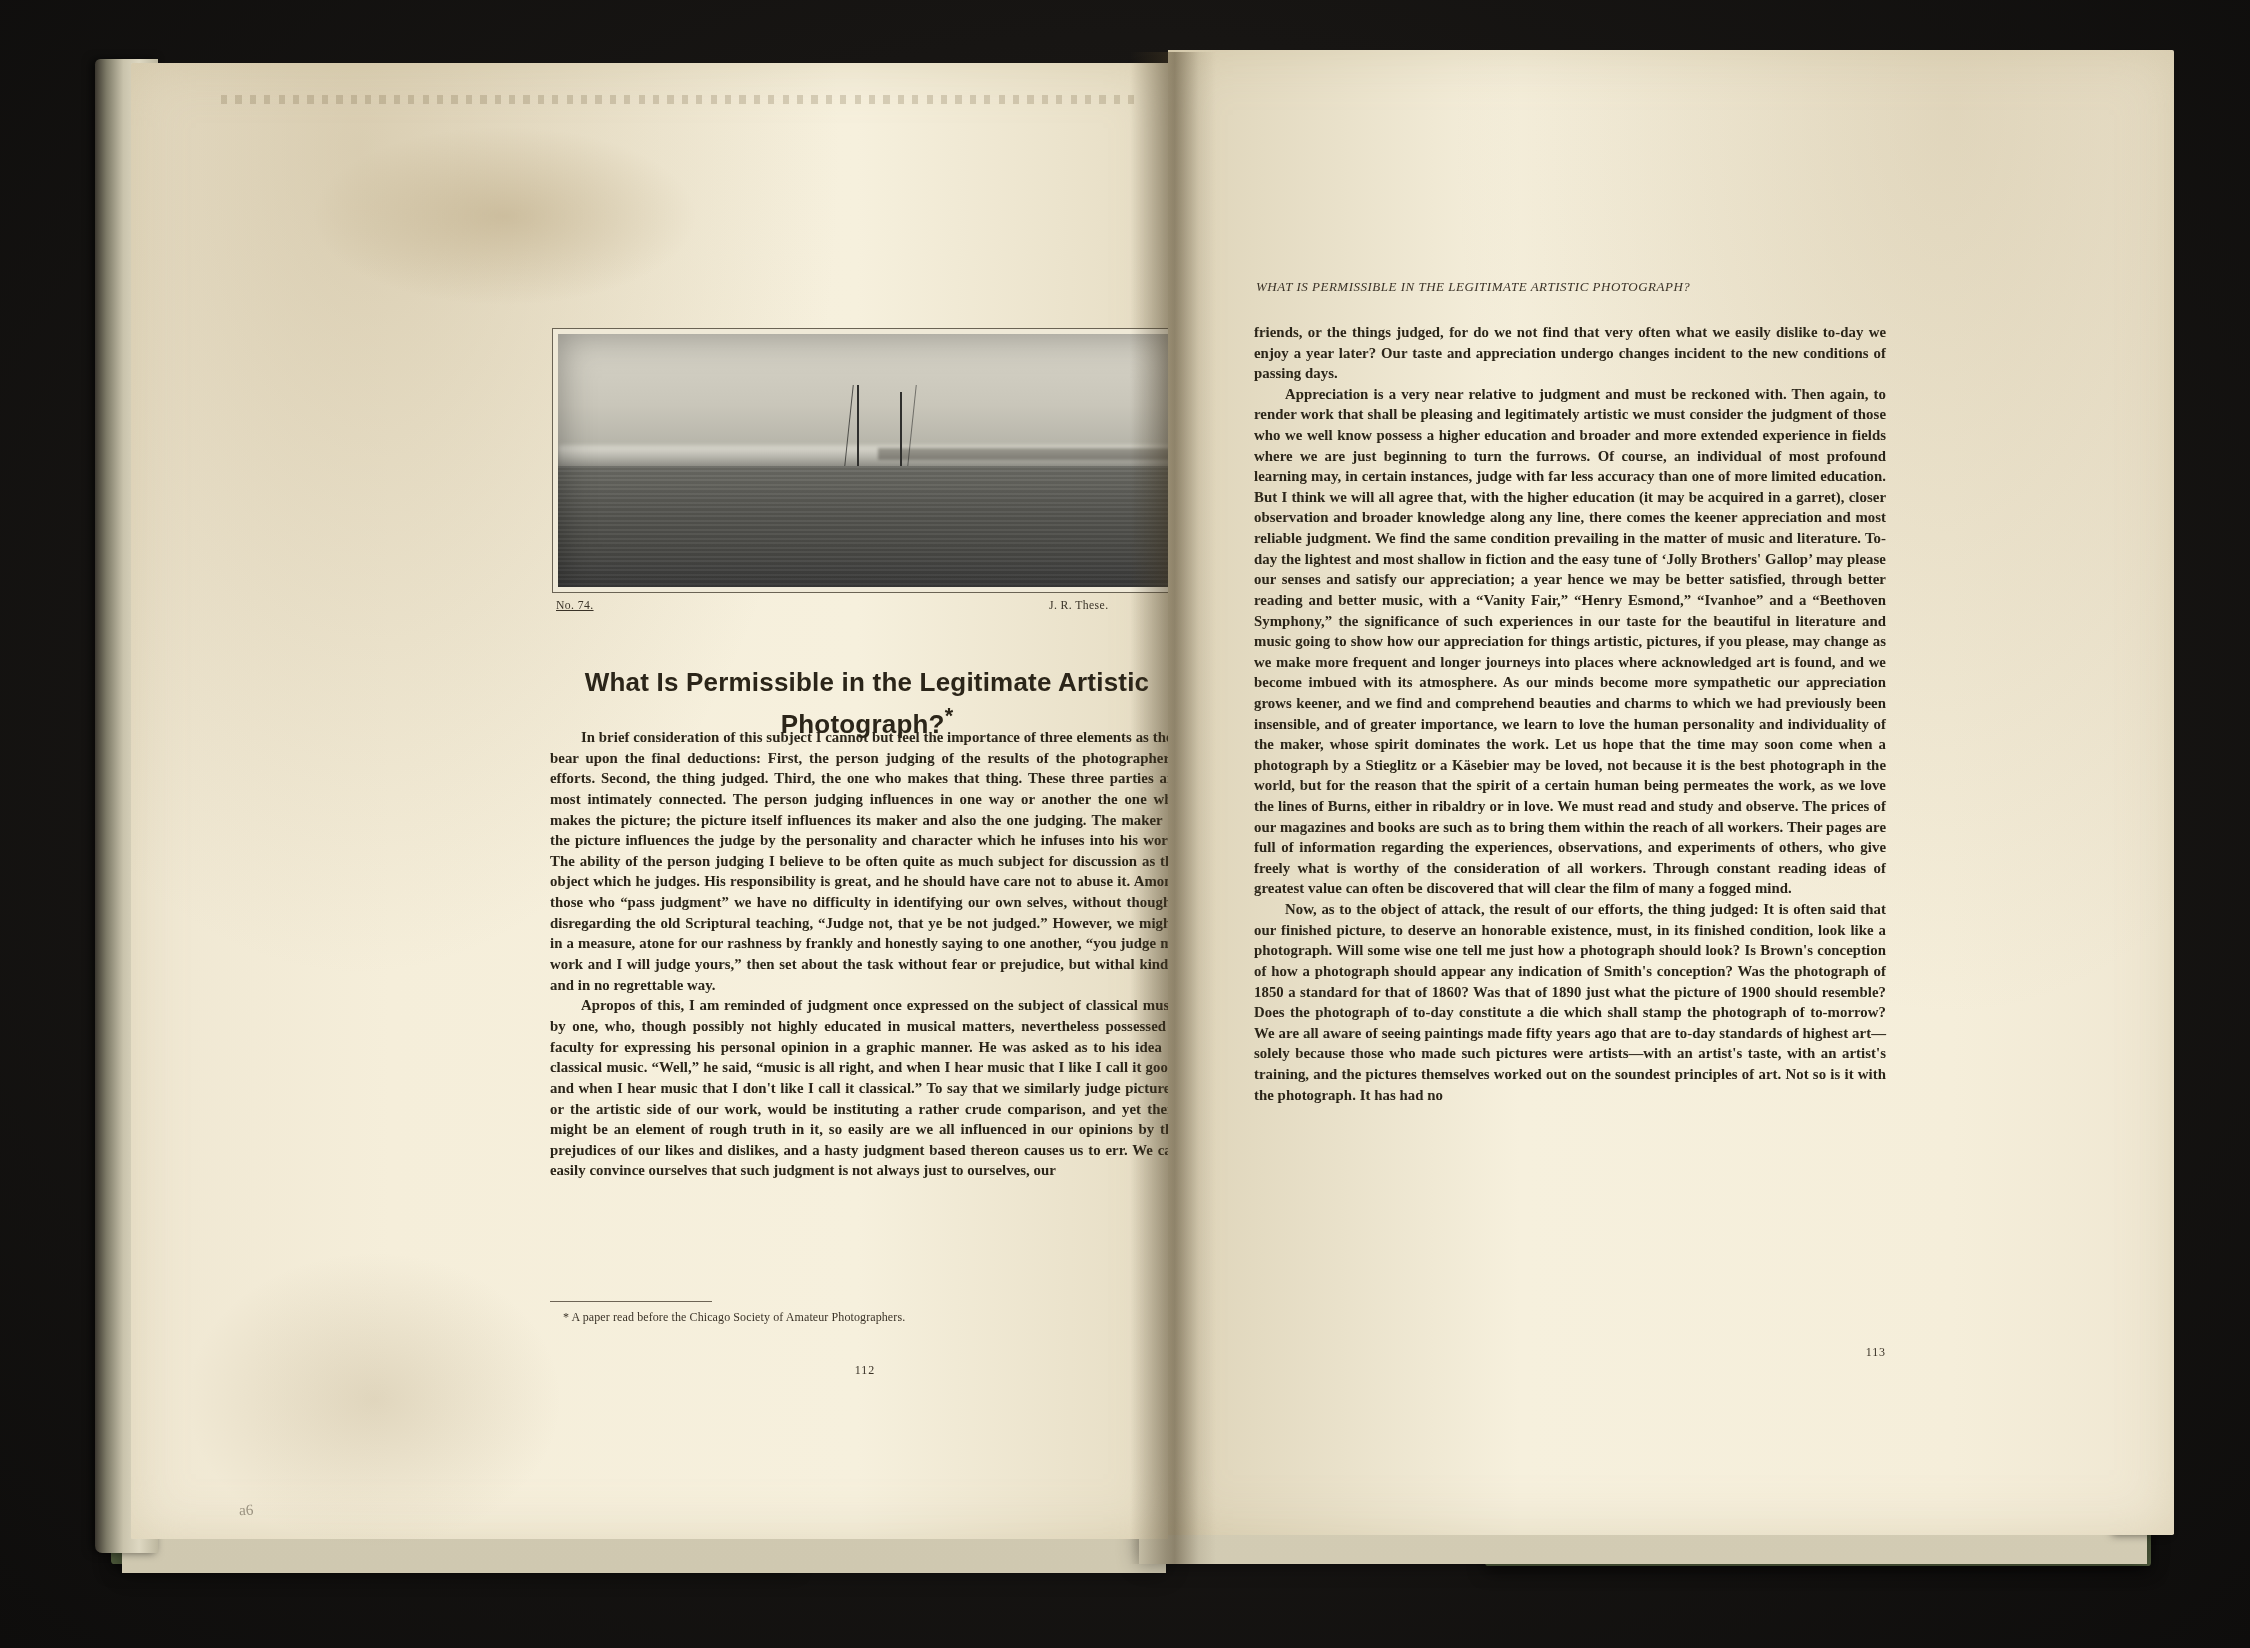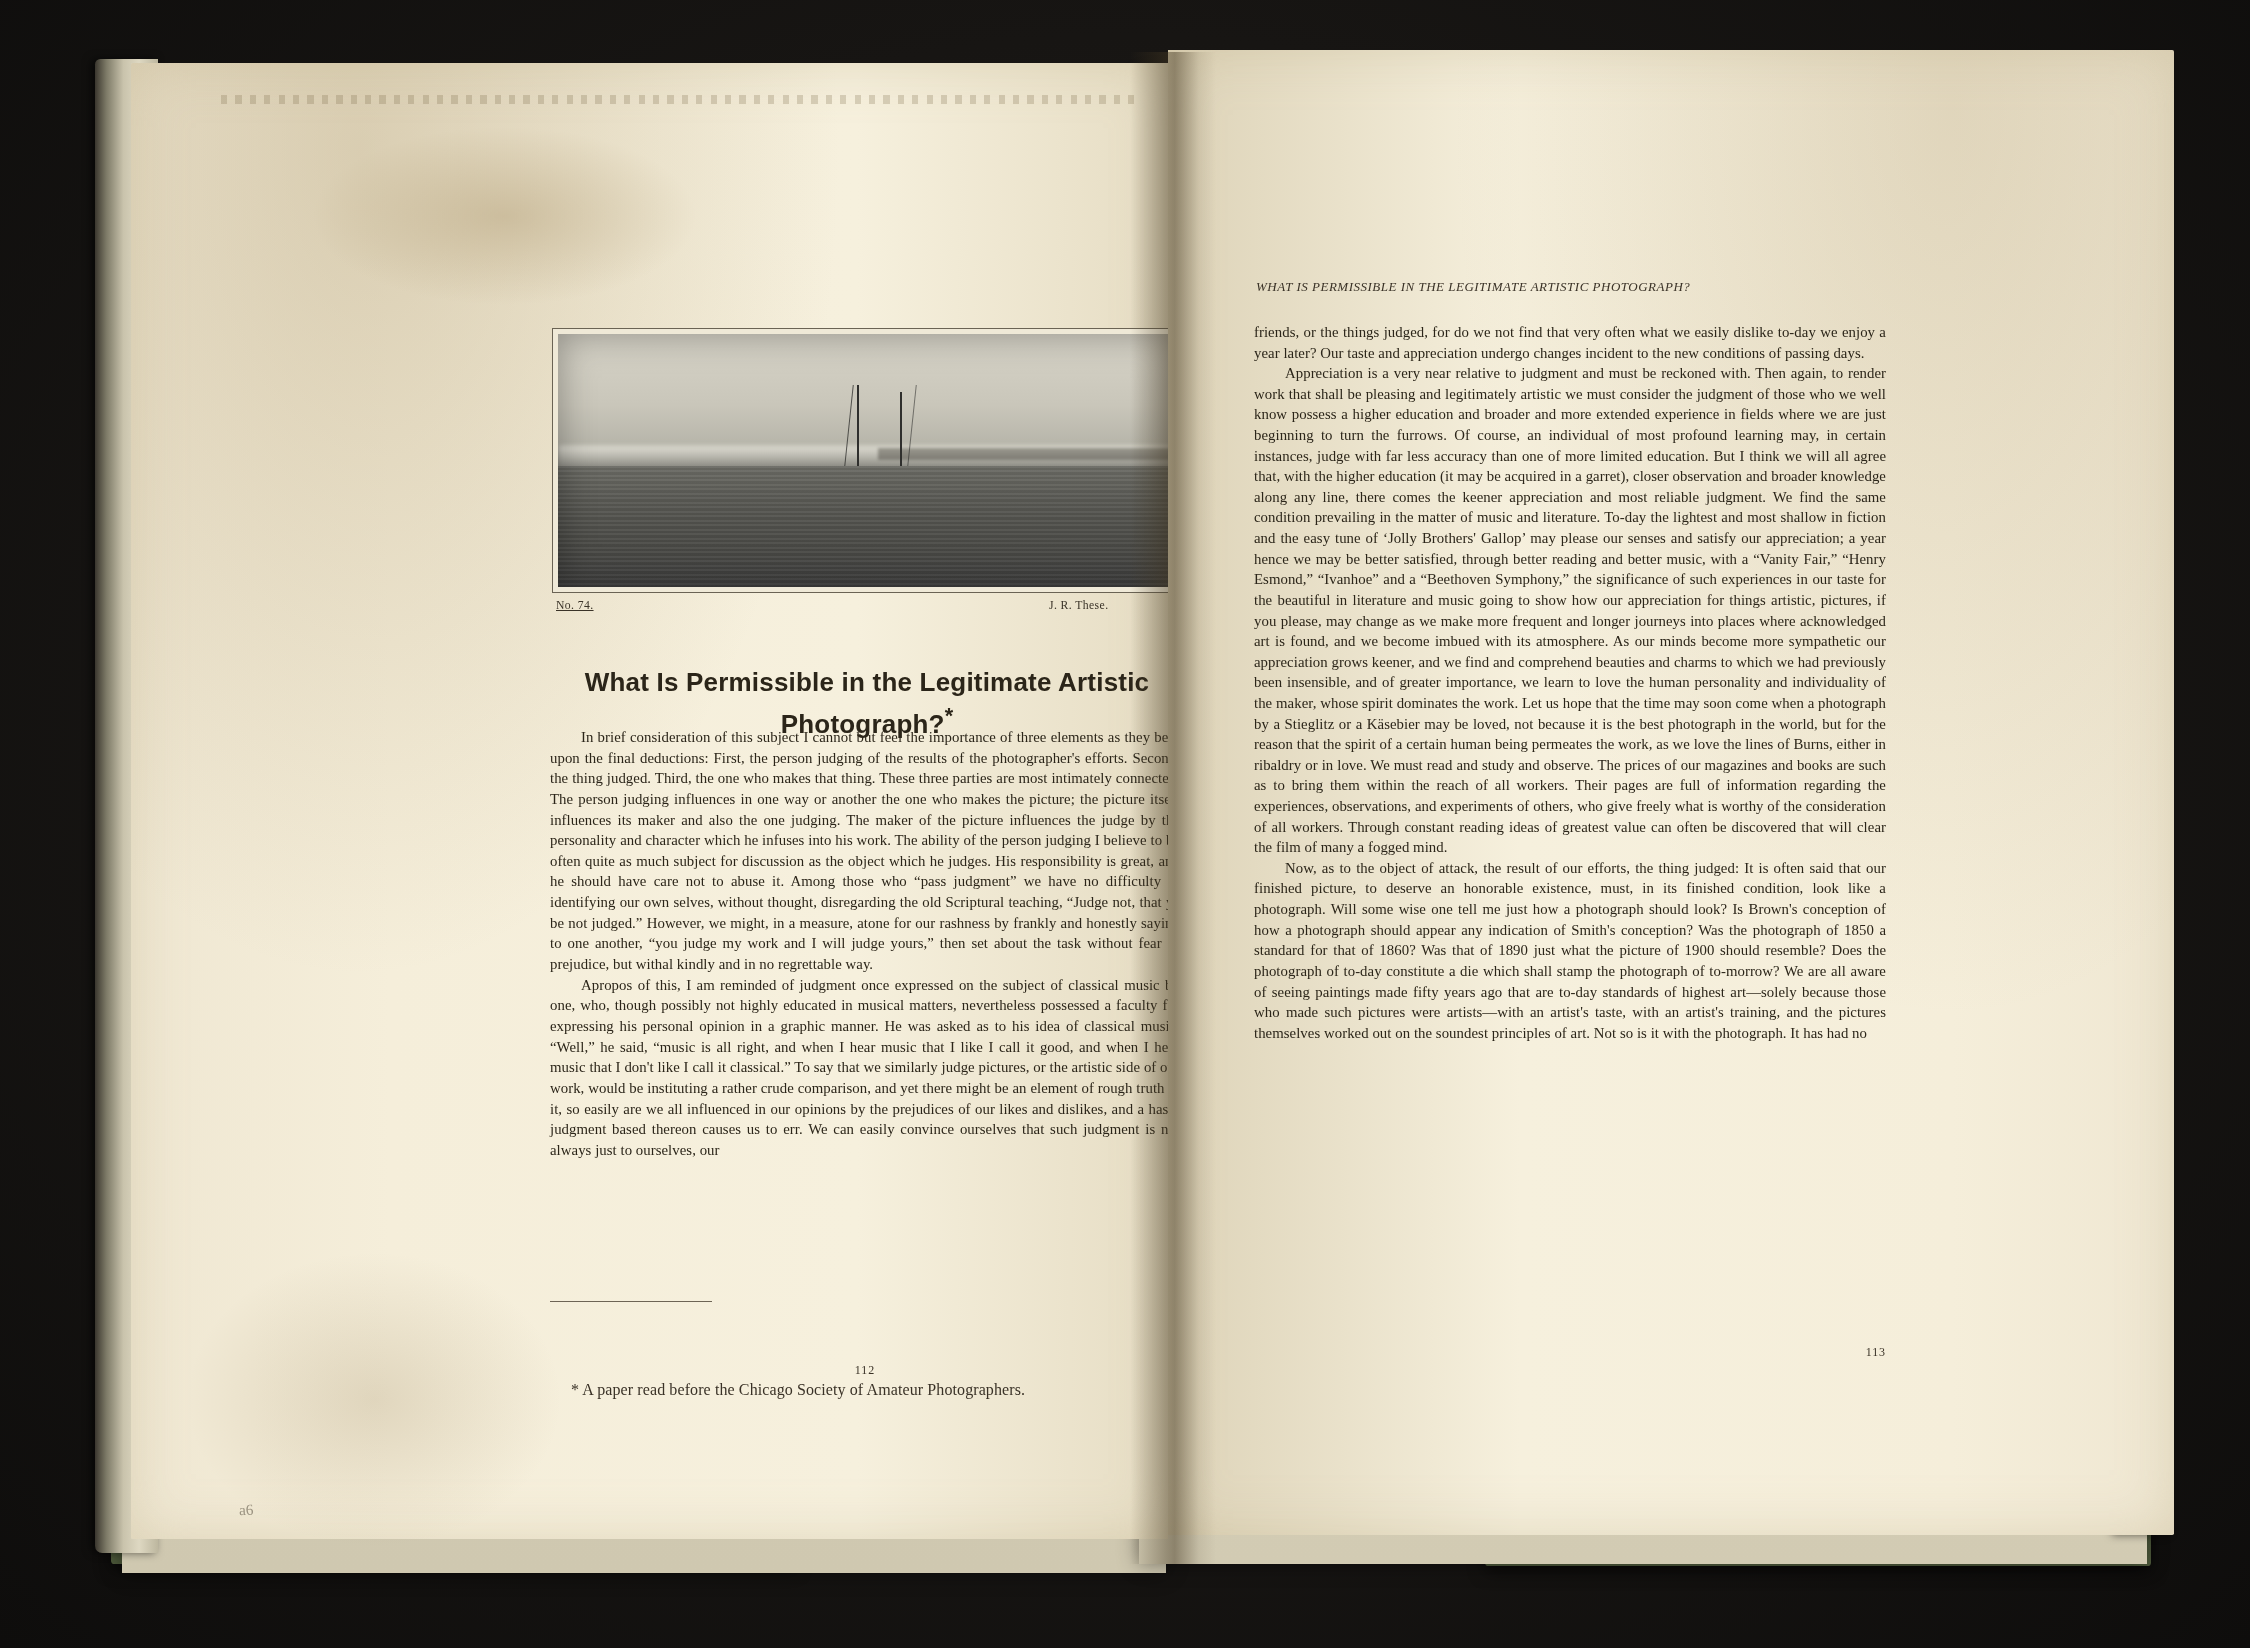--- a/index.html
+++ b/index.html
@@ -131,20 +131,21 @@
   .torn-top {
     position: absolute;
     left: 126px; top: 52px; width: 918px; height: 9px;
     background: repeating-linear-gradient(90deg, rgba(120,104,70,.25) 0 6.3px, rgba(120,104,70,0) 6.3px 14.4px);
   }
 
   
   .col {
     position: absolute;
     color: #272118;
+    font-weight: bold;
   }
 
   
   #plate-frame {
     position: absolute;
     left: 457px;
     top: 285px;
     width: 628px;
     height: 265px;
     background: #efe9d7;
@@ -250,26 +251,25 @@
     position: absolute;
     left: 455px;
     top: 1258px;
     width: 162px;
     height: 0.9px;
     background: #6d6455;
   }
   #footnote {
     position: absolute;
     left: 468px;
-    top: 1338px;
+    top: 1267px;
     width: 621px;
-    font-size: 16px;
+    font-size: 12px;
     color: #3a3227;
     letter-spacing: 0.1px;
-    margin-left: 8px;
   }
   #folio-left {
     position: absolute;
     left: 455px; top: 1302px; width: 630px;
     text-align: center;
     font-size: 12px;
     color: #3a3227;
     letter-spacing: 0.9px;
     margin-top: 18px;
   }

